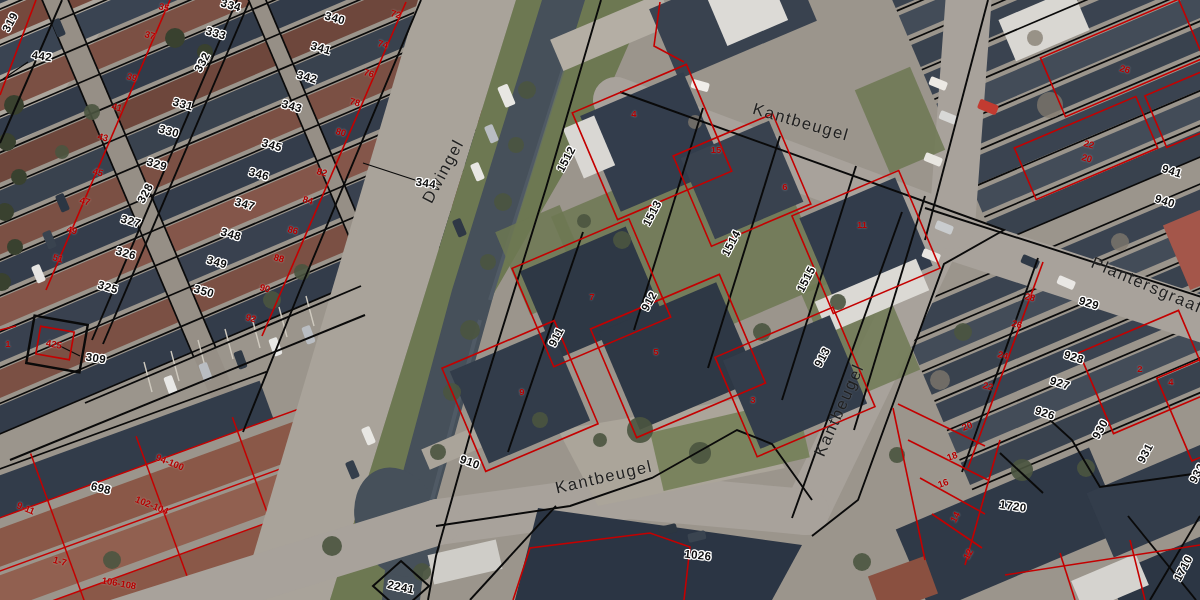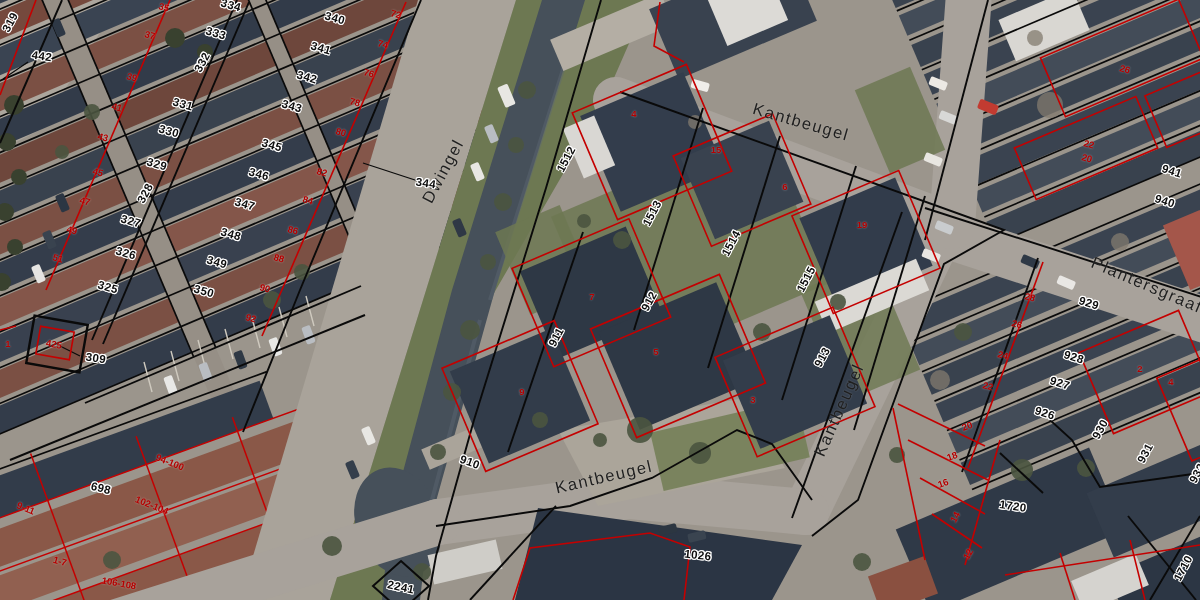--- a/index.html
+++ b/index.html
@@ -395,21 +395,21 @@
       <span class="house-number" style="left: 341px; top: 132px; transform: translate(-50%, -50%) rotate(16deg);">80</span>
       <span class="house-number" style="left: 322px; top: 172px; transform: translate(-50%, -50%) rotate(16deg);">82</span>
       <span class="house-number" style="left: 308px; top: 200px; transform: translate(-50%, -50%) rotate(16deg);">84</span>
       <span class="house-number" style="left: 293px; top: 230px; transform: translate(-50%, -50%) rotate(16deg);">86</span>
       <span class="house-number" style="left: 279px; top: 258px; transform: translate(-50%, -50%) rotate(16deg);">88</span>
       <span class="house-number" style="left: 265px; top: 288px; transform: translate(-50%, -50%) rotate(16deg);">90</span>
       <span class="house-number" style="left: 251px; top: 318px; transform: translate(-50%, -50%) rotate(16deg);">92</span>
       <span class="house-number" style="left: 634px; top: 113px; transform: translate(-50%, -50%) rotate(0deg);">4</span>
       <span class="house-number" style="left: 716px; top: 149px; transform: translate(-50%, -50%) rotate(0deg);">15</span>
       <span class="house-number" style="left: 785px; top: 186px; transform: translate(-50%, -50%) rotate(0deg);">6</span>
-      <span class="house-number" style="left: 862px; top: 224px; transform: translate(-50%, -50%) rotate(0deg);">19</span>
+      <span class="house-number" style="left: 862px; top: 224px; transform: translate(-50%, -50%) rotate(0deg);">11</span>
       <span class="house-number" style="left: 592px; top: 296px; transform: translate(-50%, -50%) rotate(0deg);">7</span>
       <span class="house-number" style="left: 522px; top: 391px; transform: translate(-50%, -50%) rotate(0deg);">9</span>
       <span class="house-number" style="left: 656px; top: 351px; transform: translate(-50%, -50%) rotate(0deg);">5</span>
       <span class="house-number" style="left: 753px; top: 399px; transform: translate(-50%, -50%) rotate(0deg);">3</span>
       <span class="house-number" style="left: 1030px; top: 297px; transform: translate(-50%, -50%) rotate(16deg);">28</span>
       <span class="house-number" style="left: 1017px; top: 324px; transform: translate(-50%, -50%) rotate(16deg);">26</span>
       <span class="house-number" style="left: 1003px; top: 355px; transform: translate(-50%, -50%) rotate(16deg);">24</span>
       <span class="house-number" style="left: 988px; top: 386px; transform: translate(-50%, -50%) rotate(16deg);">22</span>
       <span class="house-number" style="left: 967px; top: 426px; transform: translate(-50%, -50%) rotate(-20deg);">20</span>
       <span class="house-number" style="left: 952px; top: 456px; transform: translate(-50%, -50%) rotate(-20deg);">18</span>

